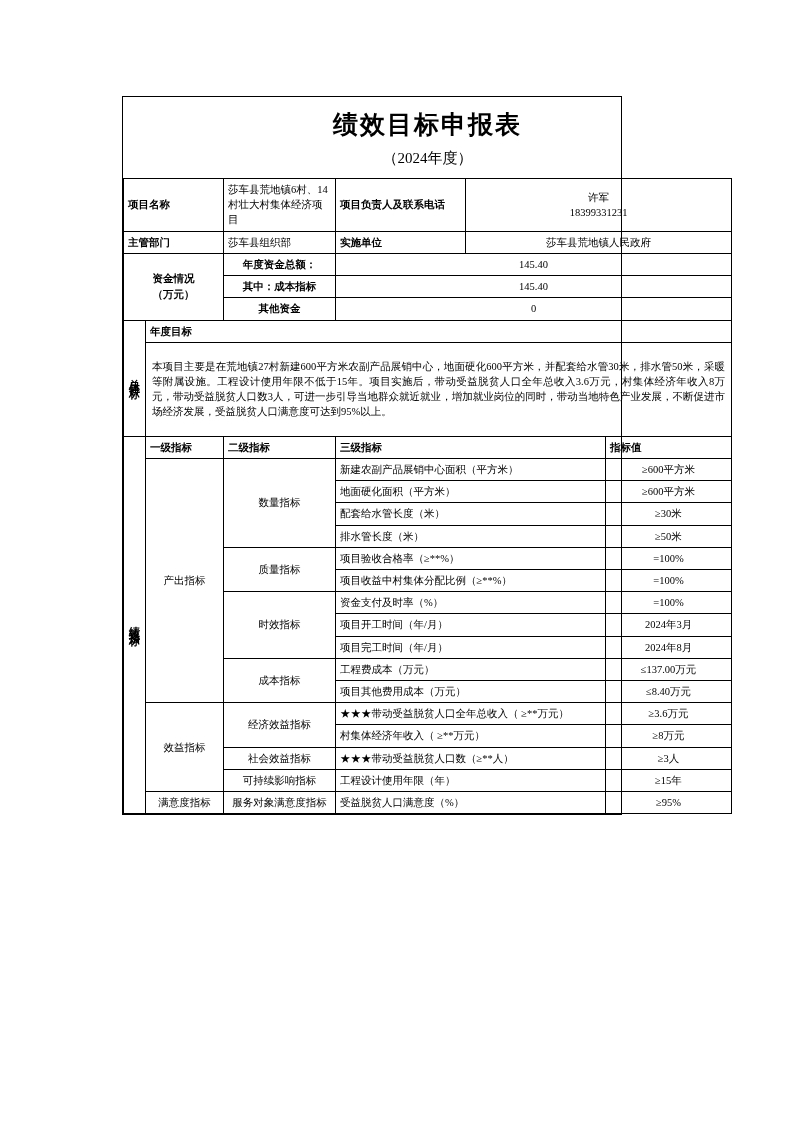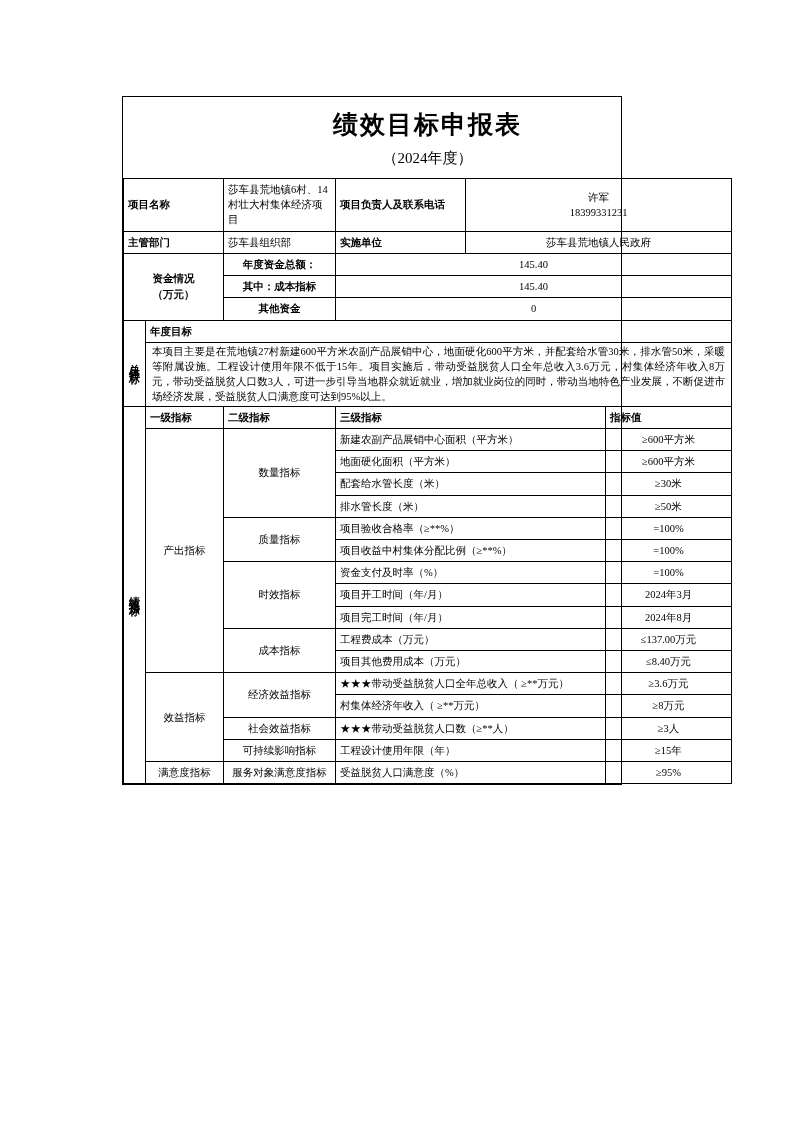--- a/index.html
+++ b/index.html
@@ -77,21 +77,21 @@
   }
   .hdr {
     font-weight: bold;
     text-align: left;
   }
   .para {
     font-size: 10.5px;
     line-height: 1.7;
     text-align: justify;
     text-justify: inter-ideograph;
-    padding: 1px 6px !important;
+    padding: 16px 6px !important;
   }
   .note {
     position: absolute;
     left: 122px;
     width: 612px;
     font-size: 9.5px;
     line-height: 1.5;
     text-align: justify;
   }
   .money-label { font-weight: bold; text-align: center; line-height:1.5;}

